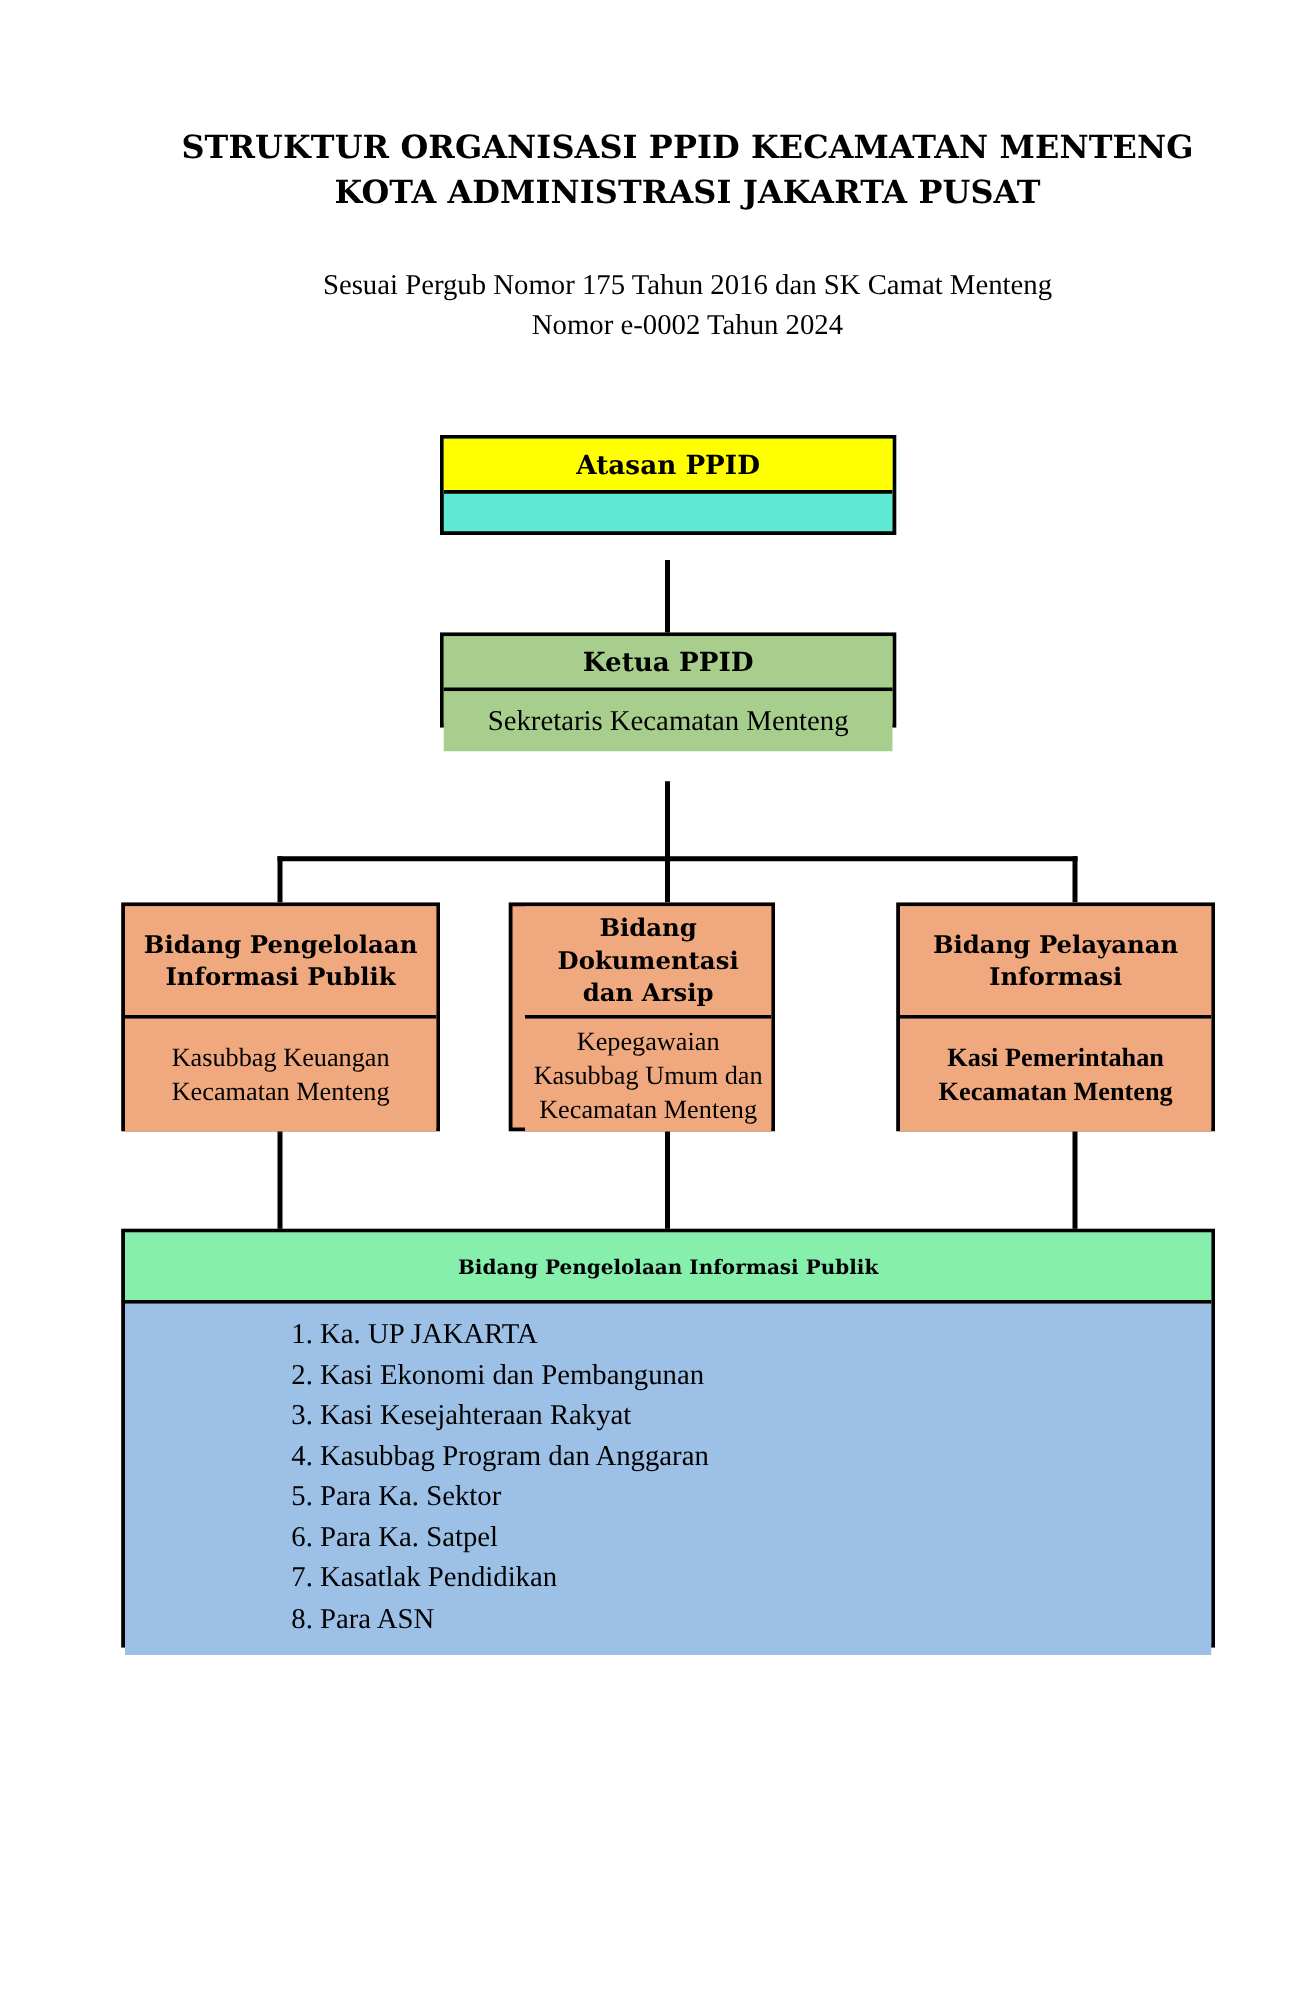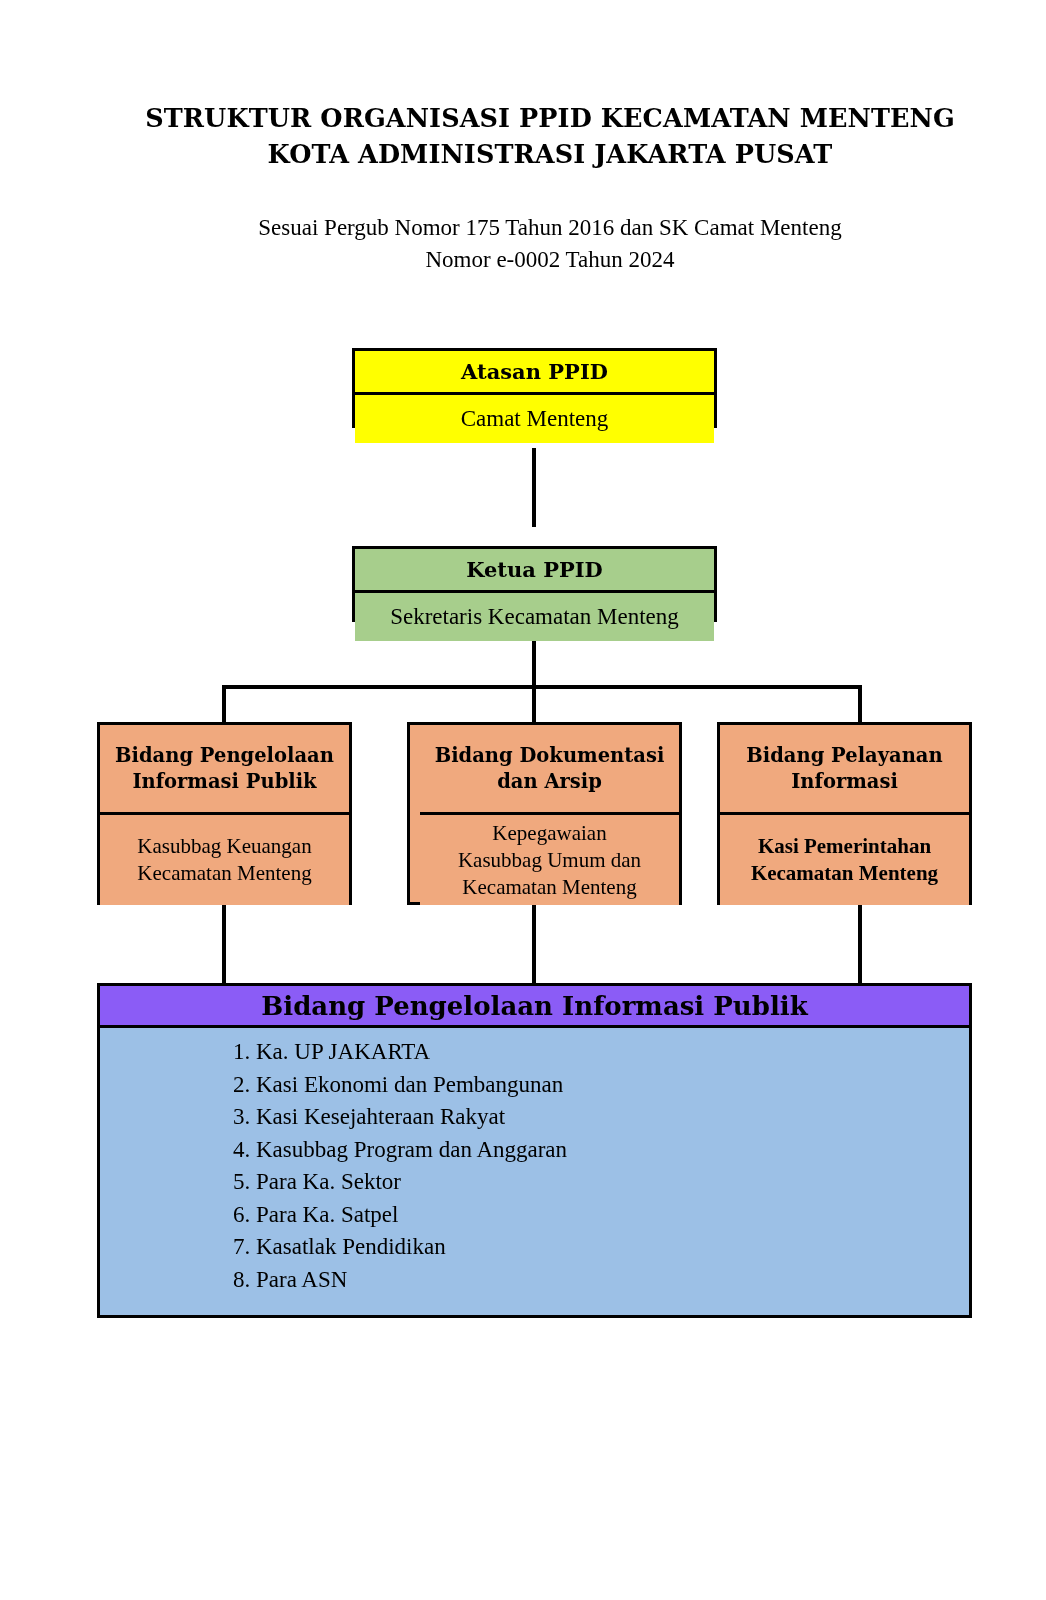--- a/index.html
+++ b/index.html
@@ -81,44 +81,44 @@
     justify-content: center;
   }
   .node .body .wrap { width: 100%; }
 
   
   #node-atasan { left: 325px; top: 348px; width: 365px; height: 80px; background: #5eead4; }
   #node-atasan .head { height: 44px; font-size: 21px; background: #FFFF00; }
   #node-atasan .body { height: 48px; font-size: 23px; background: #FFFF00; }
 
   
-  #node-ketua { left: 325px; top: 546px; width: 365px; height: 76px; background: #A7CE8C; }
+  #node-ketua { left: 325px; top: 506px; width: 365px; height: 76px; background: #A7CE8C; }
   #node-ketua .head { height: 44px; font-size: 21px; background: #A7CE8C; }
   #node-ketua .body { height: 48px; font-size: 23px; background: #A7CE8C; }
 
   
   .node-orange { background: #F0A97E; top: 722px; }
   .node-orange .head { background: #F0A97E; font-size: 19.5px; line-height: 26px; }
   .node-orange .body { background: #F0A97E; font-size: 21px; line-height: 27px; }
 
   #node-bid1 { left: 70px; width: 255px; height: 183px; }
   #node-bid1 .head { height: 90px; }
   #node-bid1 .body { height: 90px; }
 
-  #node-bid2 { left: 380px; width: 275px; height: 183px; padding-left: 10px; }
+  #node-bid2 { left: 380px; width: 213px; height: 183px; padding-left: 10px; }
   #node-bid2 .head { height: 90px; }
   #node-bid2 .body { height: 90px; }
 
   #node-bid3 { left: 690px; width: 255px; height: 183px; }
   #node-bid3 .head { height: 90px; }
   #node-bid3 .body { height: 90px; font-weight: bold; }
 
   
   #node-blue { left: 70px; top: 983px; width: 875px; height: 335px; background: #9CC0E6; }
-  #node-blue .head { height: 42px; font-size: 26px; background: #8b5cf6; }
+  #node-blue .head { height: 57px; font-size: 16px; background: #86efac; }
   #node-blue .body {
     height: 281px;
     background: #9CC0E6;
     display: block;
     padding: 8px 0 0 0;
   }
   ol.member-list {
     list-style: none;
     margin: 0;
     padding: 0;
@@ -177,21 +177,20 @@
   <div class="conn h" id="c-bus"></div>
   <div class="conn v" id="c-b1"></div>
   <div class="conn v" id="c-b2"></div>
   <div class="conn v" id="c-b3"></div>
   <div class="conn v" id="c-o1"></div>
   <div class="conn v" id="c-o2"></div>
   <div class="conn v" id="c-o3"></div>
 
   <div class="node" id="node-atasan">
     <div class="head">Atasan PPID</div>
-    <div class="body">Camat Menteng</div>
   </div>
 
   <div class="node" id="node-ketua">
     <div class="head">Ketua PPID</div>
     <div class="body">Sekretaris Kecamatan Menteng</div>
   </div>
 
   <div class="node node-orange" id="node-bid1">
     <div class="head">
       <div class="wrap">

